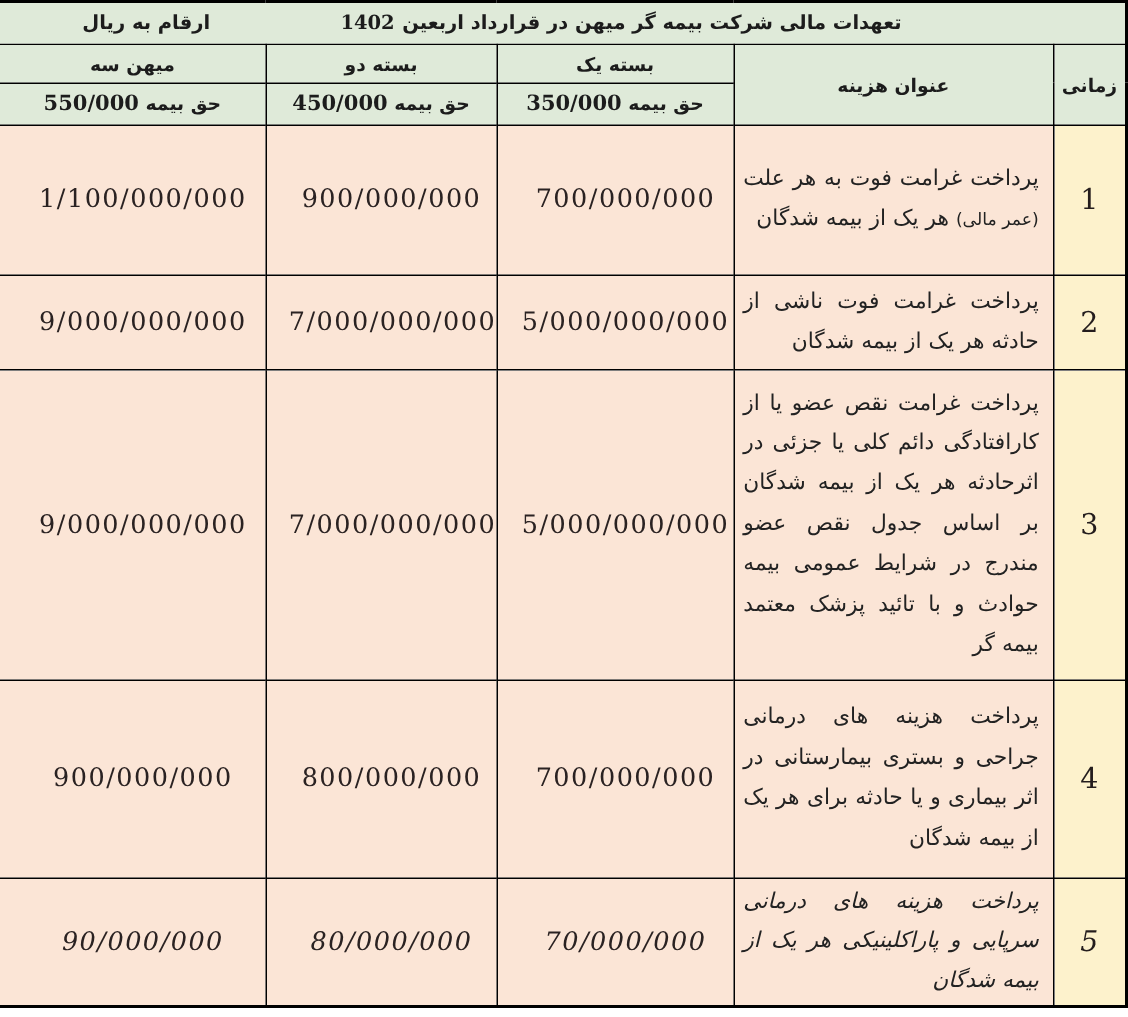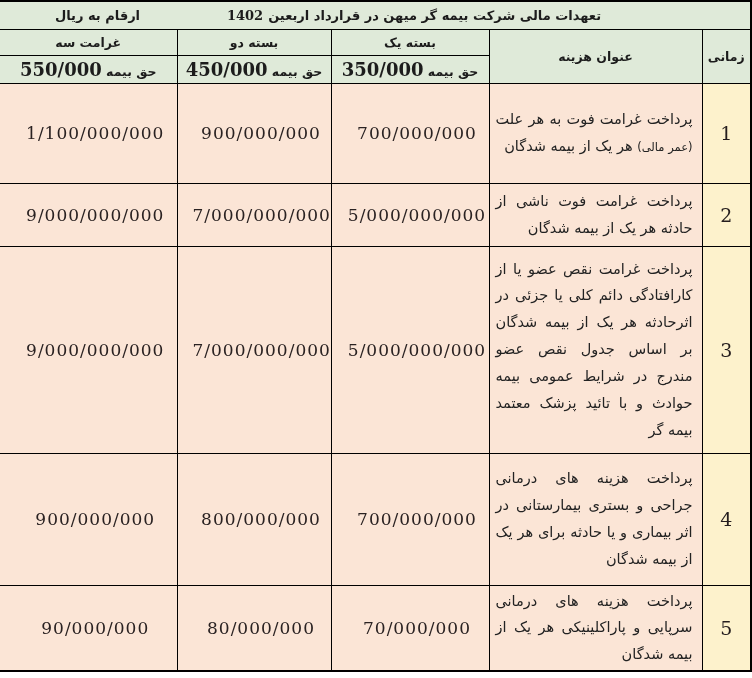--- a/index.html
+++ b/index.html
@@ -67,21 +67,21 @@
   .premium-row td  { height: 28px; }
   .premium-cell { white-space: nowrap; }
 
   
   .num {
     font-family: "DejaVu Serif", "Liberation Serif", serif;
     direction: ltr;
     unicode-bidi: embed;
     text-align: right;
   }
-  .premium-cell .num { font-size: 18px; letter-spacing: 0.5px; }
+  .premium-cell .num { font-size: 14px; letter-spacing: 0.5px; }
   .title-year { font-size: 13px; }
 
   
   .no-cell {
     text-align: center;
     font-size: 19px;
     color: #241d1d;
   }
   .expense-cell {
     padding: 2px 9px 2px 6px;
@@ -95,21 +95,21 @@
     text-align: center;
     font-size: 17px;
     letter-spacing: 1px;
     color: #2a2222;
     padding-left: 15px;
   }
   .r1 td { height: 100px; }
   .r2 td { height: 63px; }
   .r3 td { height: 207px; }
   .r4 td { height: 132px; }
-  .r5 td { height: 68px; }
+  .r5 td { height: 68px; font-style: italic; }
 </style>
 </head>
 <body>
 
 <div class="doc">
   <table class="obligations">
     <colgroup>
       <col style="width:49px">
       <col style="width:213px">
       <col style="width:158px">
@@ -126,21 +126,21 @@
           <span class="num title-year">1402</span>
         </span>
       </td>
     </tr>
 
     <tr class="pkg-name-row">
       <td rowspan="2" class="head-cell bg-green">زمانی</td>
       <td rowspan="2" class="head-cell bg-green">عنوان هزینه</td>
       <td class="head-cell bg-green">بسته یک</td>
       <td class="head-cell bg-green">بسته دو</td>
-      <td class="head-cell bg-green">غرامت سه</td>
+      <td class="head-cell bg-green">میهن سه</td>
     </tr>
 
     <tr class="premium-row">
       <td class="head-cell bg-green premium-cell">
         <span>حق بیمه</span>
         <span class="num">350/000</span>
       </td>
       <td class="head-cell bg-green premium-cell">
         <span>حق بیمه</span>
         <span class="num">450/000</span>

